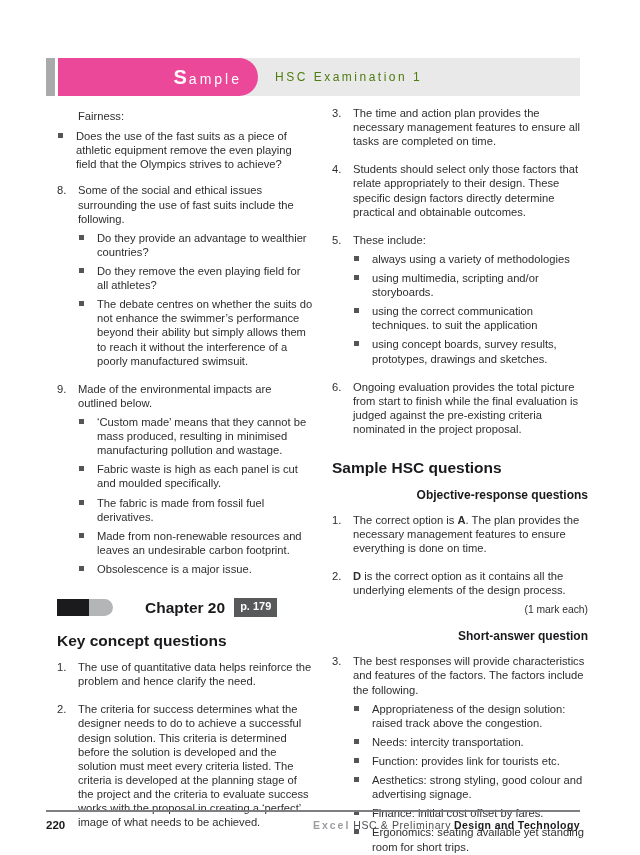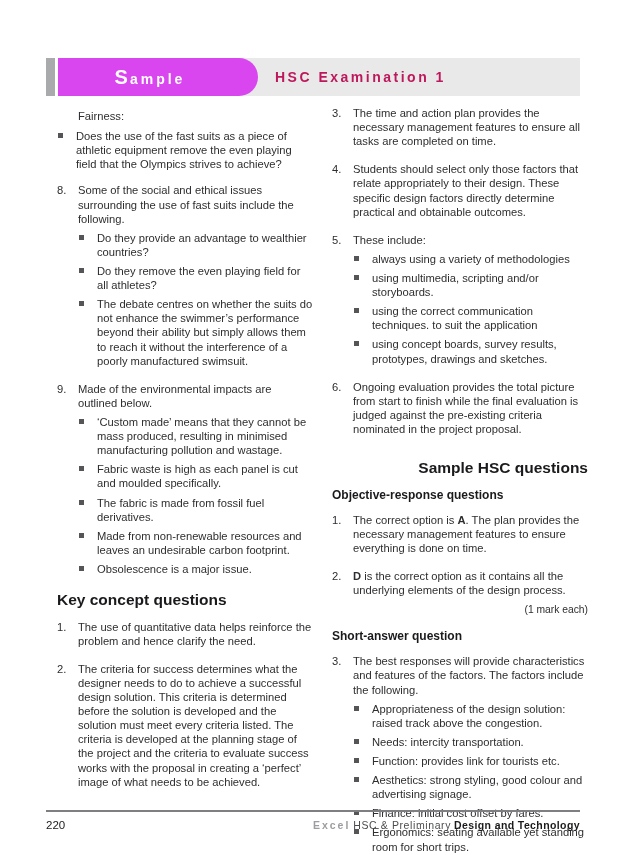--- a/index.html
+++ b/index.html
@@ -5,31 +5,31 @@
   html,body { margin:0; padding:0; background:#ffffff; }
   .page {
     position:relative; width:640px; height:855px; background:#ffffff;
     font-family:"Liberation Sans", sans-serif; color:#2e2e30; overflow:hidden;
   }
 
   
   .header { position:absolute; left:46px; top:58px; width:534px; height:38px; display:flex; }
   .header-accent { width:9px; height:100%; background:#a8aaac; margin-right:3px; flex:none; }
   .header-black {
-    width:200px; flex:none; background:#d946ef; border-radius:0 19px 19px 0;
-    display:flex; align-items:center; justify-content:center; padding-right:16px;
-    position:relative; z-index:2; box-sizing:border-box;font-weight:bold;
+    width:200px; flex:none; background:#ec4899; border-radius:0 19px 19px 0;
+    display:flex; align-items:center; justify-content:flex-end; padding-right:16px;
+    position:relative; z-index:2; box-sizing:border-box;
   }
   .sample-label { color:#ffffff; font-size:14px; letter-spacing:3px; }
   .sample-label::first-letter { font-size:20px; font-weight:bold; letter-spacing:2px; }
   .header-band {
     flex:1; background:#e9e9e9; margin-left:-19px; z-index:1;
     display:flex; align-items:center; padding-left:36px;
   }
-  .header-title { font-size:14px; font-weight:bold; letter-spacing:2.5px; color:#be185d; }
+  .header-title { font-size:12px; font-weight:normal; letter-spacing:2.5px; color:#4d7c0f; }
 
   
   .col { position:absolute; top:106px; font-size:11.2px; line-height:1.26; }
   .col-left  { left:57px;  width:256px; }
   .col-right { left:332px; width:256px; }
 
   p { margin:0; }
   .indented { margin-left:21px; }
   .sub-label { margin:3px 0 6px 21px; }
 
@@ -47,30 +47,30 @@
 
   
   .chapter-row { display:flex; align-items:center; margin:17px 0 13px 0; }
   .chapter-marker { position:relative; width:56px; height:17px; margin-right:32px; flex:none; }
   .marker-pill { position:absolute; inset:0; background:#b3b5b7; border-radius:0 9px 9px 0; }
   .marker-square { position:absolute; left:0; top:0; width:32px; height:17px; background:#1b1b1e; }
   .chapter-title { font-size:15.5px; font-weight:bold; color:#1a1a1d; margin-right:9px; white-space:nowrap; }
   .page-badge { background:#58595b; color:#ffffff; font-size:11px; font-weight:bold; padding:2px 6px 3px; white-space:nowrap; }
 
   h2.section { font-size:15.5px; font-weight:bold; color:#1a1a1d; margin:15px 0 10px 0; }
-  h3.subsection { font-size:12px; font-weight:bold; color:#1a1a1d; margin:2px 0 10px 0; }
-  .col-right h2.section { margin-top:17px;text-align:right; }
+  h3.subsection { font-size:12px; font-weight:bold; color:#1a1a1d; margin:2px 0 10px 0;text-align:right; }
+  .col-right h2.section { margin-top:17px; }
 
   .mark-note { text-align:right; font-size:10.3px; margin:-2px 0 12px 0; }
   .opt { font-weight:bold; }
 
   
   .footer-rule { position:absolute; left:46px; width:534px; top:810px; height:2px; background:#7d7f82; }
   .footer { position:absolute; left:46px; width:534px; top:819px; display:flex; justify-content:space-between; align-items:baseline; }
-  .page-num { font-size:11.5px; font-weight:normal; color:#1a1a1d;text-align:center; }
+  .page-num { font-size:11.5px; font-weight:bold; color:#1a1a1d;text-align:center; }
   .footer-right { font-size:10.5px; white-space:nowrap; }
   .brand { color:#9b9da0; font-weight:bold; letter-spacing:2px; }
   .series { color:#4a4c4e; letter-spacing:0.6px; }
   .subject { color:#1a1a1d; font-weight:bold; letter-spacing:0.4px; }
 </style>
 </head>
 <body>
 
 <div class="page">
 
@@ -111,20 +111,28 @@
         <ul class="bullets">
           <li>‘Custom made’ means that they cannot be mass produced, resulting in minimised manufacturing pollution and wastage.</li>
           <li>Fabric waste is high as each panel is cut and moulded specifically.</li>
           <li>The fabric is made from fossil fuel derivatives.</li>
           <li>Made from non-renewable resources and leaves an undesirable carbon footprint.</li>
           <li>Obsolescence is a major issue.</li>
         </ul>
       </div>
     </div>
 
+    <div class="chapter-row">
+      <div class="chapter-marker">
+        <div class="marker-pill"></div>
+        <div class="marker-square"></div>
+      </div>
+      <span class="chapter-title">Chapter 20</span>
+      <span class="page-badge">p. 179</span>
+    </div>
 
     <h2 class="section" style="margin-top:0;">Key concept questions</h2>
 
     <div class="num-item">
       <span class="num">1.</span>
       <div class="num-body">
         <p>The use of quantitative data helps reinforce the problem and hence clarify the need.</p>
       </div>
     </div>
 

